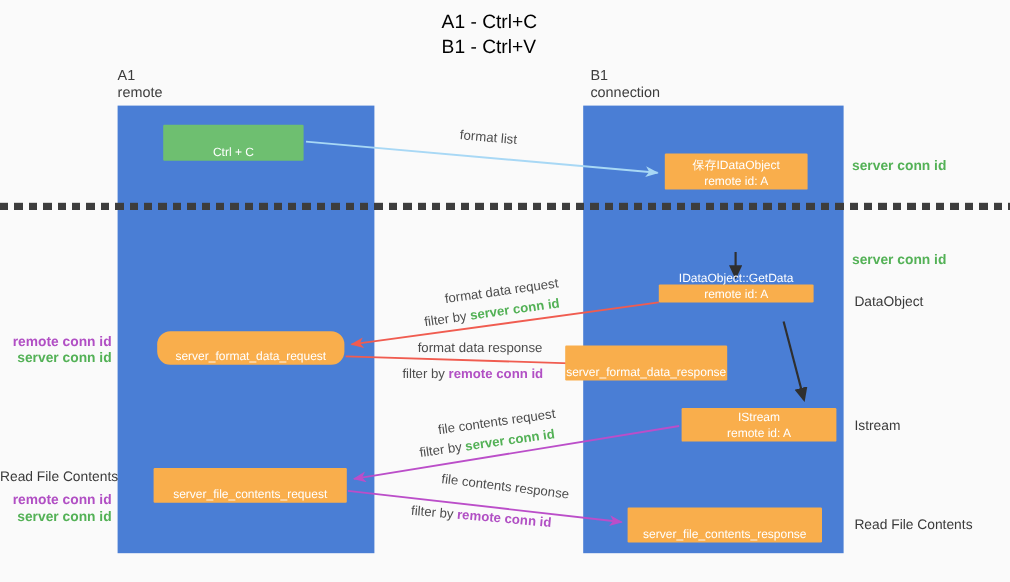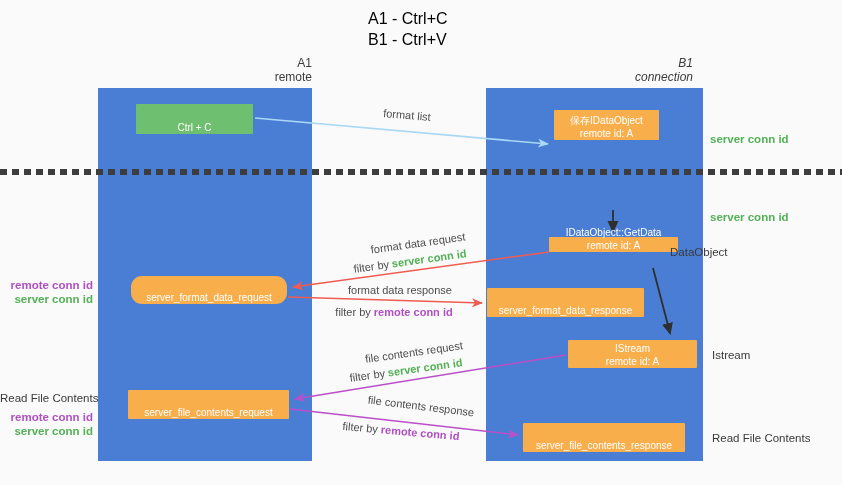--- a/index.html
+++ b/index.html
@@ -2,21 +2,21 @@
 <html><head>
 <meta charset="utf-8">
 <style>
   html,body{margin:0;padding:0;background:#fafafa;}
   .canvas{
     position:relative;width:842px;height:485px;background:#fafafa;overflow:hidden;
     font-family:"Liberation Sans","DejaVu Sans",sans-serif;color:#3a3a3a;
   }
   .abs{position:absolute;}
   .title{left:368px;top:8px;font-size:16px;line-height:21px;color:#000000;}
-  .col-header{top:56px;width:214px;text-align:right;font-size:12px;line-height:14px;color:#3c3c3c;}
+  .col-header{top:56px;width:214px;text-align:left;font-size:12px;line-height:14px;color:#3c3c3c;}
   .column{top:88px;height:373px;background:#4a7ed5;}
   .col-a1{left:98px;width:214px;}
   .col-b1{left:486px;width:217px;}
   .dotted{left:0;top:169px;width:842px;height:6px;
     background:repeating-linear-gradient(90deg,#3d3d3d 0 7px,rgba(0,0,0,0) 7px 12px);}
   .node{display:flex;flex-direction:column;align-items:center;justify-content:flex-end;
     color:#fff;font-size:10px;line-height:13px;text-align:center;border-radius:1px;}
   .green{background:#6ebf70;}
   .orange{background:#f9ae4c;}
   .arrows{left:0;top:0;width:842px;height:485px;pointer-events:none;}
@@ -36,21 +36,21 @@
 
   <div class="abs title">
     <div>A1 - Ctrl+C</div>
     <div>B1 - Ctrl+V</div>
   </div>
 
   <div class="abs col-header" style="left:98px;">
     <div>A1</div>
     <div>remote</div>
   </div>
-  <div class="abs col-header" style="left:476px;width:217px;font-style:italic;">
+  <div class="abs col-header" style="left:492px;width:217px;">
     <div>B1</div>
     <div>connection</div>
   </div>
 
   <div class="abs column col-a1"></div>
   <div class="abs column col-b1"></div>
 
   <div class="abs dotted"></div>
 
   <svg class="abs arrows" viewBox="0 0 842 485">
@@ -73,32 +73,32 @@
     <line x1="653" y1="268" x2="670" y2="333" stroke="#2f2f2f" stroke-width="1.8" marker-end="url(#m-black)"></line>
     <line x1="549" y1="252" x2="293" y2="287" stroke="#f05c50" stroke-width="1.5" marker-end="url(#m-red)"></line>
     <line x1="288" y1="297" x2="482" y2="303" stroke="#f05c50" stroke-width="1.5" marker-end="url(#m-red)"></line>
     <line x1="566" y1="355" x2="295" y2="399" stroke="#bb4ec9" stroke-width="1.5" marker-end="url(#m-magenta)"></line>
     <line x1="290" y1="409" x2="518" y2="435" stroke="#bb4ec9" stroke-width="1.5" marker-end="url(#m-magenta)"></line>
   </svg>
 
   <div class="abs node green" style="left:136px;top:104px;width:117px;height:30px;">
     <div>Ctrl + C</div>
   </div>
-  <div class="abs node orange" style="left:554px;top:110px;width:105px;height:30px;">
+  <div class="abs node orange" style="left:554px;top:128px;width:119px;height:30px;">
     <div>保存IDataObject</div>
     <div>remote id: A</div>
   </div>
   <div class="abs node orange" style="left:549px;top:237px;width:129px;height:15px;">
     <div>IDataObject::GetData</div>
     <div>remote id: A</div>
   </div>
   <div class="abs node orange" style="left:131px;top:276px;width:156px;height:28px;border-radius:11px;">
     <div>server_format_data_request</div>
   </div>
-  <div class="abs node orange" style="left:487px;top:288px;width:157px;height:29px;">
+  <div class="abs node orange" style="left:471px;top:288px;width:135px;height:29px;">
     <div>server_format_data_response</div>
   </div>
   <div class="abs node orange" style="left:568px;top:340px;width:129px;height:28px;">
     <div>IStream</div>
     <div>remote id: A</div>
   </div>
   <div class="abs node orange" style="left:128px;top:390px;width:161px;height:29px;">
     <div>server_file_contents_request</div>
   </div>
   <div class="abs node orange" style="left:523px;top:423px;width:162px;height:29px;">
@@ -128,21 +128,21 @@
   </div>
   <div class="abs lbl" style="left:421px;top:406px;transform:translate(-50%,-50%) rotate(7deg);">
     <span>file contents response</span>
   </div>
   <div class="abs lbl" style="left:401px;top:431px;transform:translate(-50%,-50%) rotate(5deg);">
     <span>filter by</span><span class="purple-t">remote conn id</span>
   </div>
 
   <div class="abs side green-t" style="left:710px;top:133px;">server conn id</div>
   <div class="abs side green-t" style="left:710px;top:211px;">server conn id</div>
-  <div class="abs side dark" style="left:670px;top:246px;text-align:center;">DataObject</div>
+  <div class="abs side dark" style="left:712px;top:246px;text-align:center;">DataObject</div>
   <div class="abs side dark" style="left:712px;top:349px;">Istream</div>
   <div class="abs side dark" style="left:712px;top:432px;">Read File Contents</div>
 
   <div class="abs side purple-t left-block" style="top:279px;">remote conn id</div>
   <div class="abs side green-t left-block" style="top:293px;">server conn id</div>
   <div class="abs side dark left-block" style="top:392px;">Read File Contents</div>
   <div class="abs side purple-t left-block" style="top:411px;">remote conn id</div>
   <div class="abs side green-t left-block" style="top:425px;">server conn id</div>
 
 </div>

